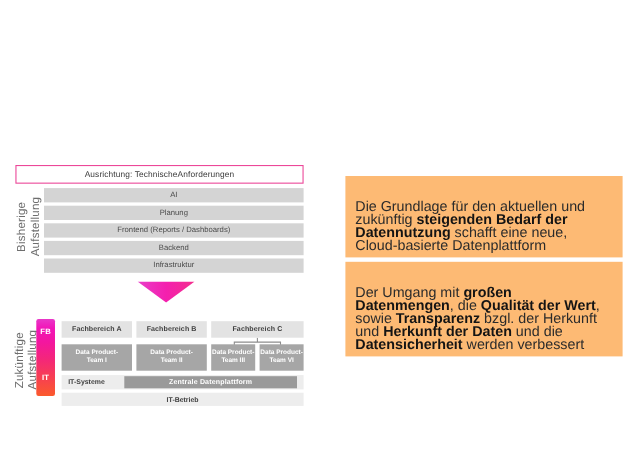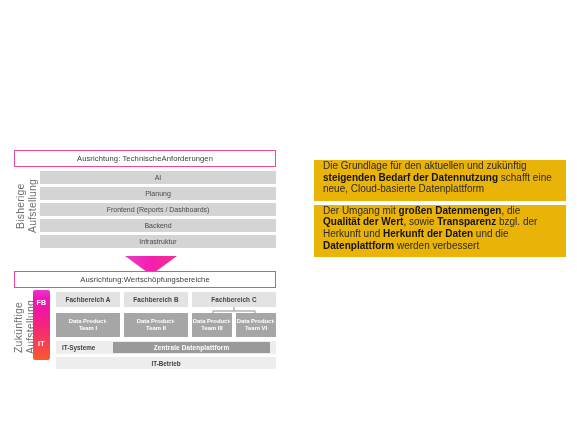--- a/index.html
+++ b/index.html
@@ -107,25 +107,25 @@
     background:#ededed;
     display:flex;align-items:center;justify-content:center;
     font-size:6.3px;font-weight:bold;color:#3f3f3f;
     box-sizing:border-box;
   }
   .bracket{position:absolute;}
 
   
   .bullets{position:absolute;left:314px;top:160px;width:252px;}
   .bullet{
-    background:#eab308;
-    box-sizing:border-box;
-    padding:0 9px 6px 9px;
+    background:#fdba74;
+    box-sizing:border-box;
+    padding:22px 9px 6px 9px;
     margin-bottom:4px;
-    font-size:10px;
+    font-size:13px;
     line-height:11.6px;
     color:#2b2b2b;
   }
   .bullet b{font-weight:bold;color:#141414;}
 </style>
 </head>
 <body>
 
 <div class="canvas">
 
@@ -152,24 +152,20 @@
           <stop offset="50%" stop-color="#f41fae"></stop>
           <stop offset="100%" stop-color="#f32f8d"></stop>
         </linearGradient>
       </defs>
       <polygon points="0,0 52,0 26,19" fill="url(#arrGrad)"></polygon>
     </svg>
 
     <div class="vlabel" style="left:12px;top:288px;width:24px;height:78px;">Zukünftige
 Aufstellung</div>
 
-    <div class="hdrbox" style="left:14px;top:271px;width:262px;height:17px;">
-      <b style="font-weight:normal">Ausrichtung: </b>
-        <b>Wertschöpfungsbereiche</b>
-    </div>
 
     <div class="gradbar" style="left:33px;top:290px;width:17px;height:70px;">
       <div class="gradlbl" style="top:9px;">FB</div>
       <div class="gradlbl" style="top:50px;">IT</div>
     </div>
 
     <div class="fbbox" style="left:56px;top:292px;width:64px;height:15px;">Fachbereich A</div>
     <div class="fbbox" style="left:124px;top:292px;width:64px;height:15px;">Fachbereich B</div>
     <div class="fbbox" style="left:192px;top:292px;width:84px;height:15px;">Fachbereich C</div>
 
@@ -189,16 +185,16 @@
     <div class="itrow" style="left:56px;top:341px;width:220px;height:13px;"></div>
     <div class="itlabel" style="left:62px;top:341px;height:13px;">IT-Systeme</div>
     <div class="darkbox" style="left:113px;top:342px;width:157px;height:11px;">Zentrale Datenplattform</div>
 
     <div class="itbetrieb" style="left:56px;top:357px;width:220px;height:12px;">IT-Betrieb</div>
 
   </div>
 
   <div class="bullets">
     <div class="bullet"><span>Die Grundlage für den aktuellen und zukünftig </span><b>steigenden Bedarf der Datennutzung</b><span> schafft eine neue, Cloud-basierte Datenplattform</span></div>
-    <div class="bullet"><span>Der Umgang mit </span><b>großen Datenmengen</b><span>, die </span><b>Qualität der Wert</b><span>, sowie </span><b>Transparenz</b><span> bzgl. der Herkunft und </span><b>Herkunft der Daten</b><span> und die </span><b>Datenplattform</b><span> werden verbessert</span></div>
+    <div class="bullet"><span>Der Umgang mit </span><b>großen Datenmengen</b><span>, die </span><b>Qualität der Wert</b><span>, sowie </span><b>Transparenz</b><span> bzgl. der Herkunft und </span><b>Herkunft der Daten</b><span> und die </span><b>Datensicherheit</b><span> werden verbessert</span></div>
   </div>
 
 </div>
 
 </body></html>

